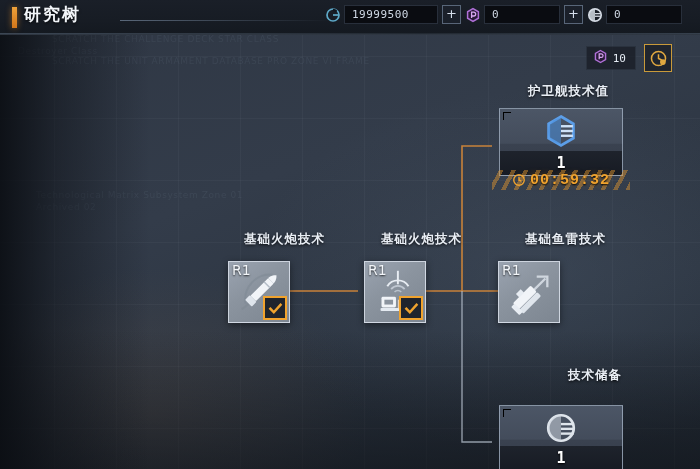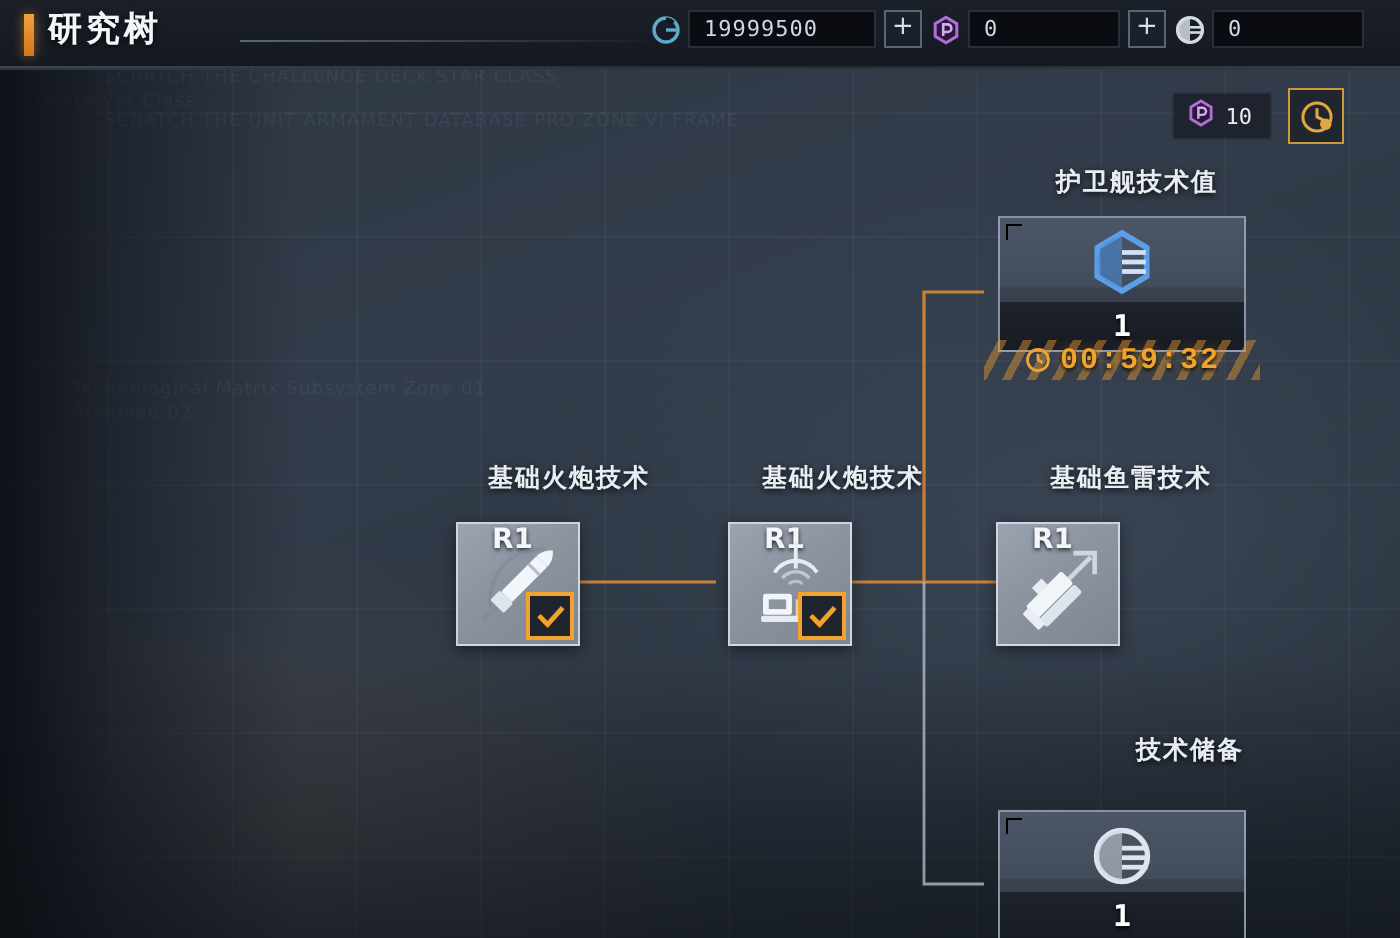--- a/index.html
+++ b/index.html
@@ -99,21 +99,21 @@
     opacity:.75;}
   #timer-txt{position:relative;font-family:Liberation Mono, monospace;
     font-size:15px;font-weight:700;color:#f0a32e;letter-spacing:1px;
     text-shadow:0 1px 2px #000,0 0 6px rgba(240,150,30,.5);}
 
   
   .node{position:absolute;width:60px;height:60px;
     background:linear-gradient(145deg,#9aa3b0 0%,#8b949f 42%,#7d8691 100%);
     border:1px solid rgba(225,232,242,.78);cursor:pointer;
     box-shadow:0 2px 7px rgba(0,0,0,.45);}
-  .node .r-tag{position:absolute;left:17px;top:0px;font-size:14px;font-weight:700;
+  .node .r-tag{position:absolute;left:3px;top:0px;font-size:14px;font-weight:400;
     color:#f2f5f9;text-shadow:0 1px 2px rgba(0,0,0,.75);
     font-family:"DejaVu Sans","Liberation Sans",sans-serif;}
   .node .art{position:absolute;inset:0;display:flex;align-items:center;justify-content:center;}
   .node .check{position:absolute;right:2px;bottom:2px;width:20px;height:20px;
     background:#1f242d;border:2px solid #f0a32e;display:flex;align-items:center;justify-content:center;}
   .node .check svg{display:block;}
 </style>
 </head>
 <body>
 

